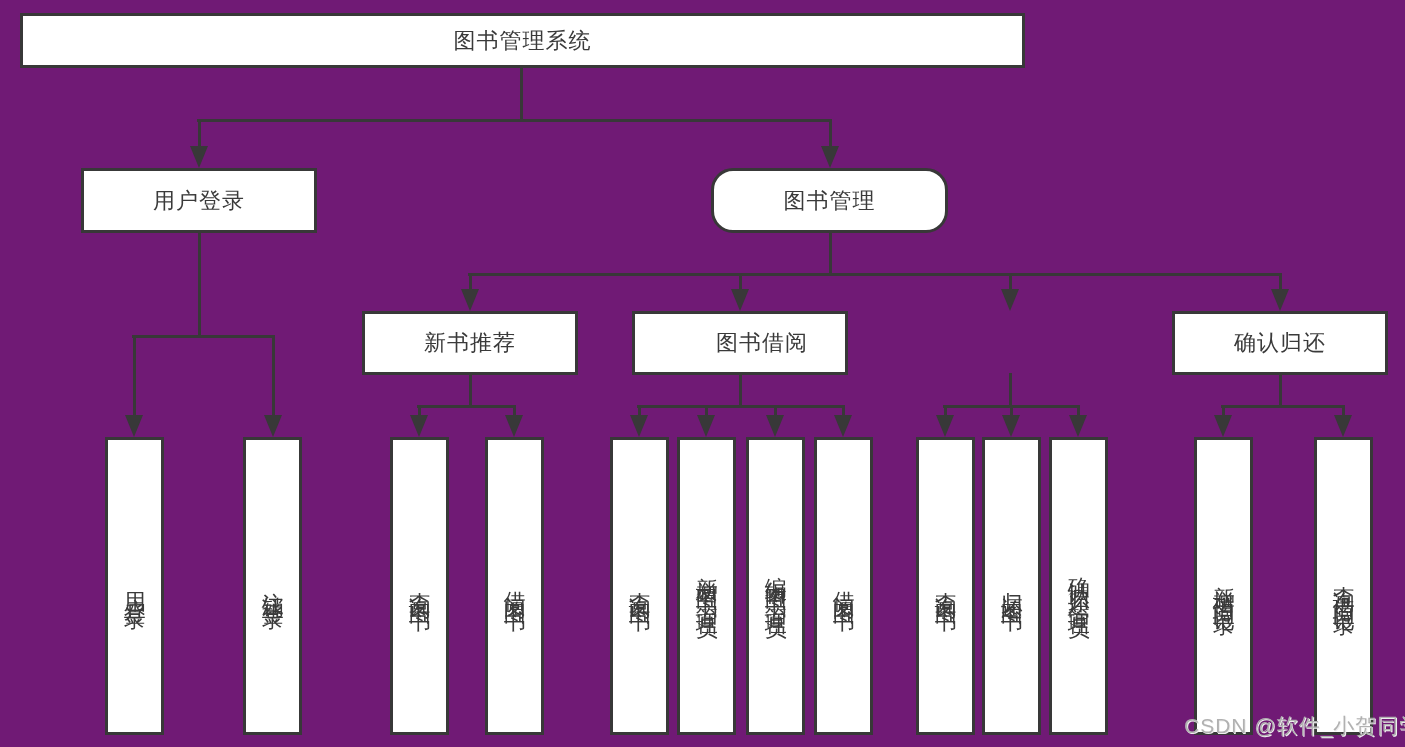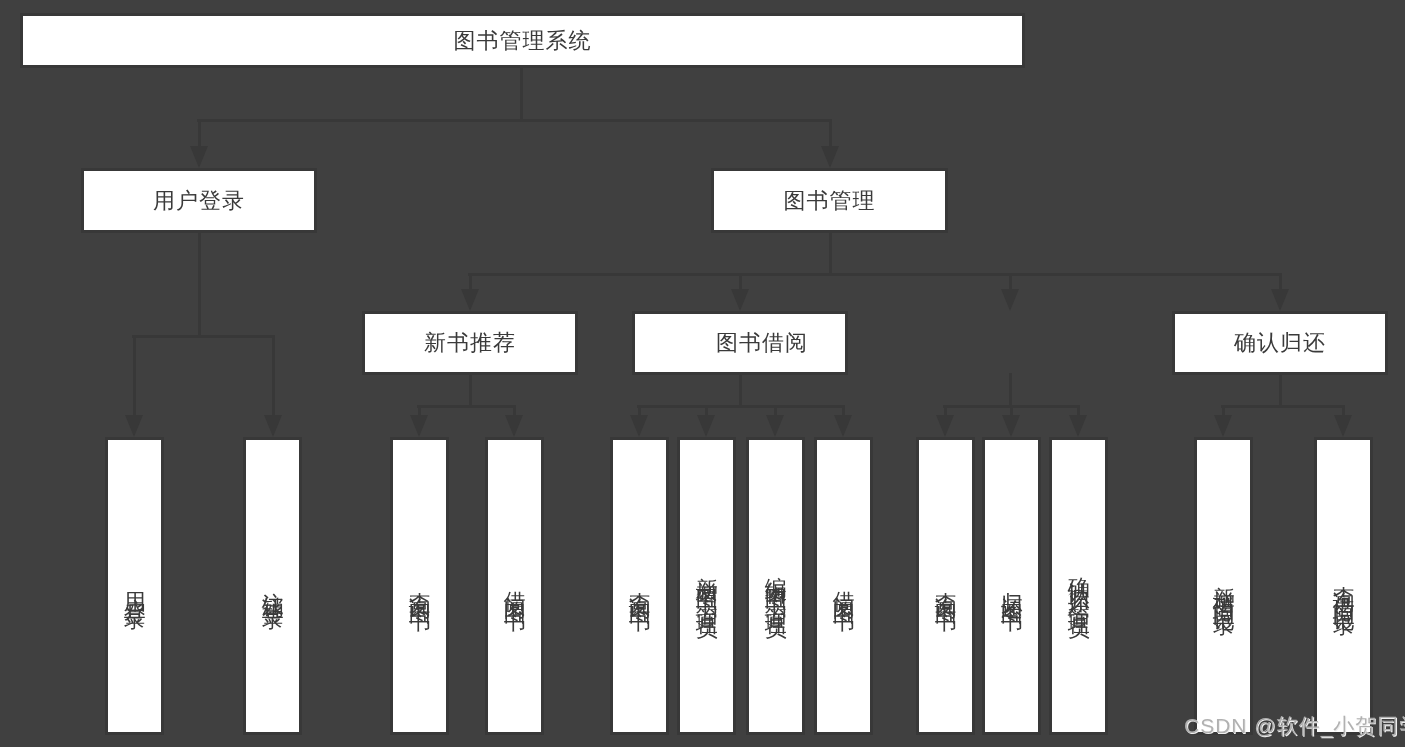--- a/index.html
+++ b/index.html
@@ -1,19 +1,19 @@
 <!DOCTYPE html>
 <html><head>
 <meta charset="utf-8">
 <style>
   html,body{margin:0;padding:0;background:#ffffff;}
   .stage{
     position:relative;
     width:1405px;height:747px;
-    background:#404040;
+    background:#701a75;
     font-family:"Liberation Sans","DejaVu Sans",sans-serif;
     overflow:hidden;
   }
   .box{
     position:absolute;
     box-sizing:border-box;
     border:3px solid #383838;
     background:#ffffff;
     color:#3a3a3a;
     display:flex;
@@ -44,21 +44,21 @@
   }
 </style>
 </head>
 <body>
 
 <div class="stage">
 
   <div class="box" style="left:20px;top:13px;width:1005px;height:55px;">图书管理系统</div>
 
   <div class="box" style="left:81px;top:168px;width:236px;height:65px;">用户登录</div>
-  <div class="box" style="left:711px;top:168px;width:237px;height:65px;">图书管理</div>
+  <div class="box" style="left:711px;top:168px;width:237px;height:65px;border-radius:22px;">图书管理</div>
 
   <div class="box" style="left:362px;top:311px;width:216px;height:64px;">新书推荐</div>
   <div class="box" style="left:632px;top:311px;width:216px;height:64px;padding-left:44px;">图书借阅</div>
   <div class="box" style="left:1172px;top:311px;width:216px;height:64px;">确认归还</div>
 
   <div class="box vbox" style="left:105px;top:437px;width:59px;height:298px;">
     <span>用户登录</span>
     </div>
   <div class="box vbox" style="left:243px;top:437px;width:59px;height:298px;">
     <span>注销登录</span>

